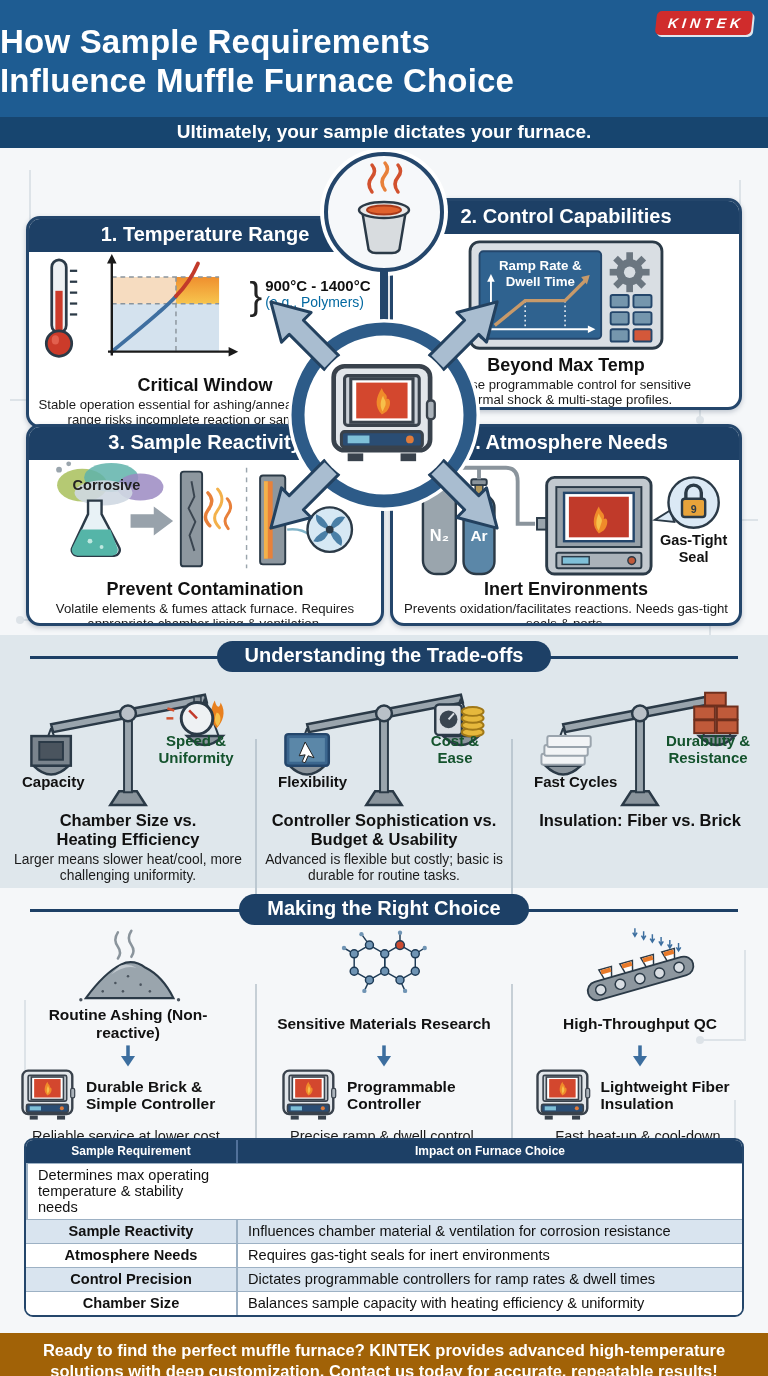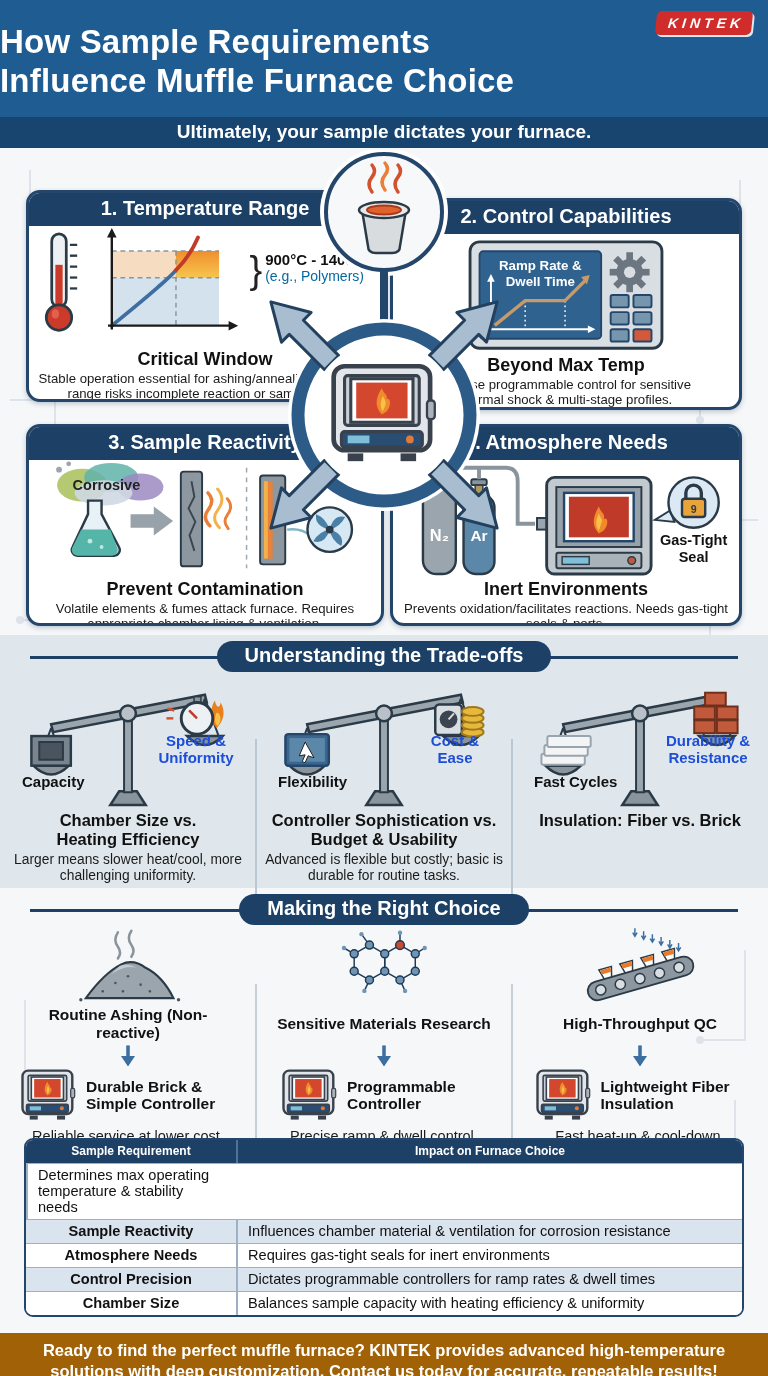--- a/index.html
+++ b/index.html
@@ -9,21 +9,21 @@
 
   
   .hdr { position:relative; height:117px; background:#1e5c92; z-index:2; }
   .hdr-title { padding-top:22px; text-align:left; color:#fff; font-size:33px; line-height:39px; font-weight:bold; letter-spacing:.2px; }
   .logo { position:absolute; top:11px; right:16px; background:#d02c2c; color:#fff; font-weight:bold; font-style:italic; font-size:14px; letter-spacing:4px; padding:4px 8px 4px 12px; border-radius:5px; box-shadow:2px 2px 0 rgba(255,255,255,.85); transform:skewX(-6deg); }
   .subband { height:31px; background:#17456f; color:#fff; text-align:center; font-weight:bold; font-size:19px; line-height:30px; position:relative; z-index:2; }
 
   
   .quad { position:relative; height:487px; z-index:1; }
   .card { position:absolute; background:#fff; border:3px solid #24466b; border-radius:14px; overflow:hidden; box-shadow:0 2px 5px rgba(30,50,80,.25); }
-  .c1 { left:26px; top:42px; width:358px; height:212px; }
+  .c1 { left:26px; top:68px; width:358px; height:212px; }
   .c2 { left:390px; top:50px; width:352px; height:212px; }
   .c3 { left:26px; top:276px; width:358px; height:202px; }
   .c4 { left:390px; top:276px; width:352px; height:202px; }
   .card-header { background:#1d4066; color:#fff; font-weight:bold; font-size:20px; text-align:center; padding:4px 0 6px; }
   .card-body { display:flex; flex-direction:column; }
   .f-icon { display:flex; justify-content:center; align-items:flex-start; }
   .f-heading { font-size:18px; font-weight:bold; text-align:center; margin-top:1px; color:#111; }
   .f-body { font-size:13.2px; line-height:1.15; text-align:center; margin:1px 8px 0; color:#1a1a1a; }
   .anno { display:flex; align-items:flex-start; margin-top:22px; }
   .brace { font-size:38px; font-weight:400; line-height:44px; color:#222; margin-right:3px; }
@@ -39,21 +39,21 @@
 
   
   .tradeoffs { position:relative; height:253px; background:#dfe7ec; z-index:1; }
   .cols3 { position:relative; display:grid; grid-template-columns:1fr 1fr 1fr; }
   .vdiv { position:absolute; width:2px; background:#bcc8d1; }
   .tradeoffs .vdiv { top:70px; height:180px; }
   .tcol { position:relative; }
   .scale-wrap { position:relative; height:140px; }
   .scale-svg { position:absolute; left:50%; transform:translateX(-50%); top:4px; }
   .lbl-left { position:absolute; left:22px; top:104px; font-weight:bold; font-size:15px; color:#111; }
-  .lbl-right { position:absolute; right:8px; top:64px; width:104px; font-weight:bold; font-size:15px; line-height:1.1; text-align:center; color:#1d4ed8; }
+  .lbl-right { position:absolute; right:8px; top:64px; width:104px; font-weight:bold; font-size:15px; line-height:1.1; text-align:center; color:#14532d; }
   .t-title { font-size:16.5px; font-weight:bold; text-align:center; line-height:1.15; max-width:230px; margin:2px auto 0; color:#111; }
   .t-body { font-size:13.8px; text-align:center; line-height:1.16; max-width:246px; margin:3px auto 0; color:#1a1a1a; }
 
   
   .choices { position:relative; height:246px; z-index:1; }
   .choices .vdiv { top:62px; height:162px; background:#c6cfd6; }
   .chcol { position:relative; display:flex; flex-direction:column; align-items:center; }
   .ch-icon { height:82px; display:flex; align-items:flex-end; justify-content:center; }
   .usecase { height:40px; display:flex; align-items:center; justify-content:center; text-align:center; font-weight:bold; font-size:15.5px; line-height:1.15; color:#111; }
   .uc1 { max-width:175px; }

